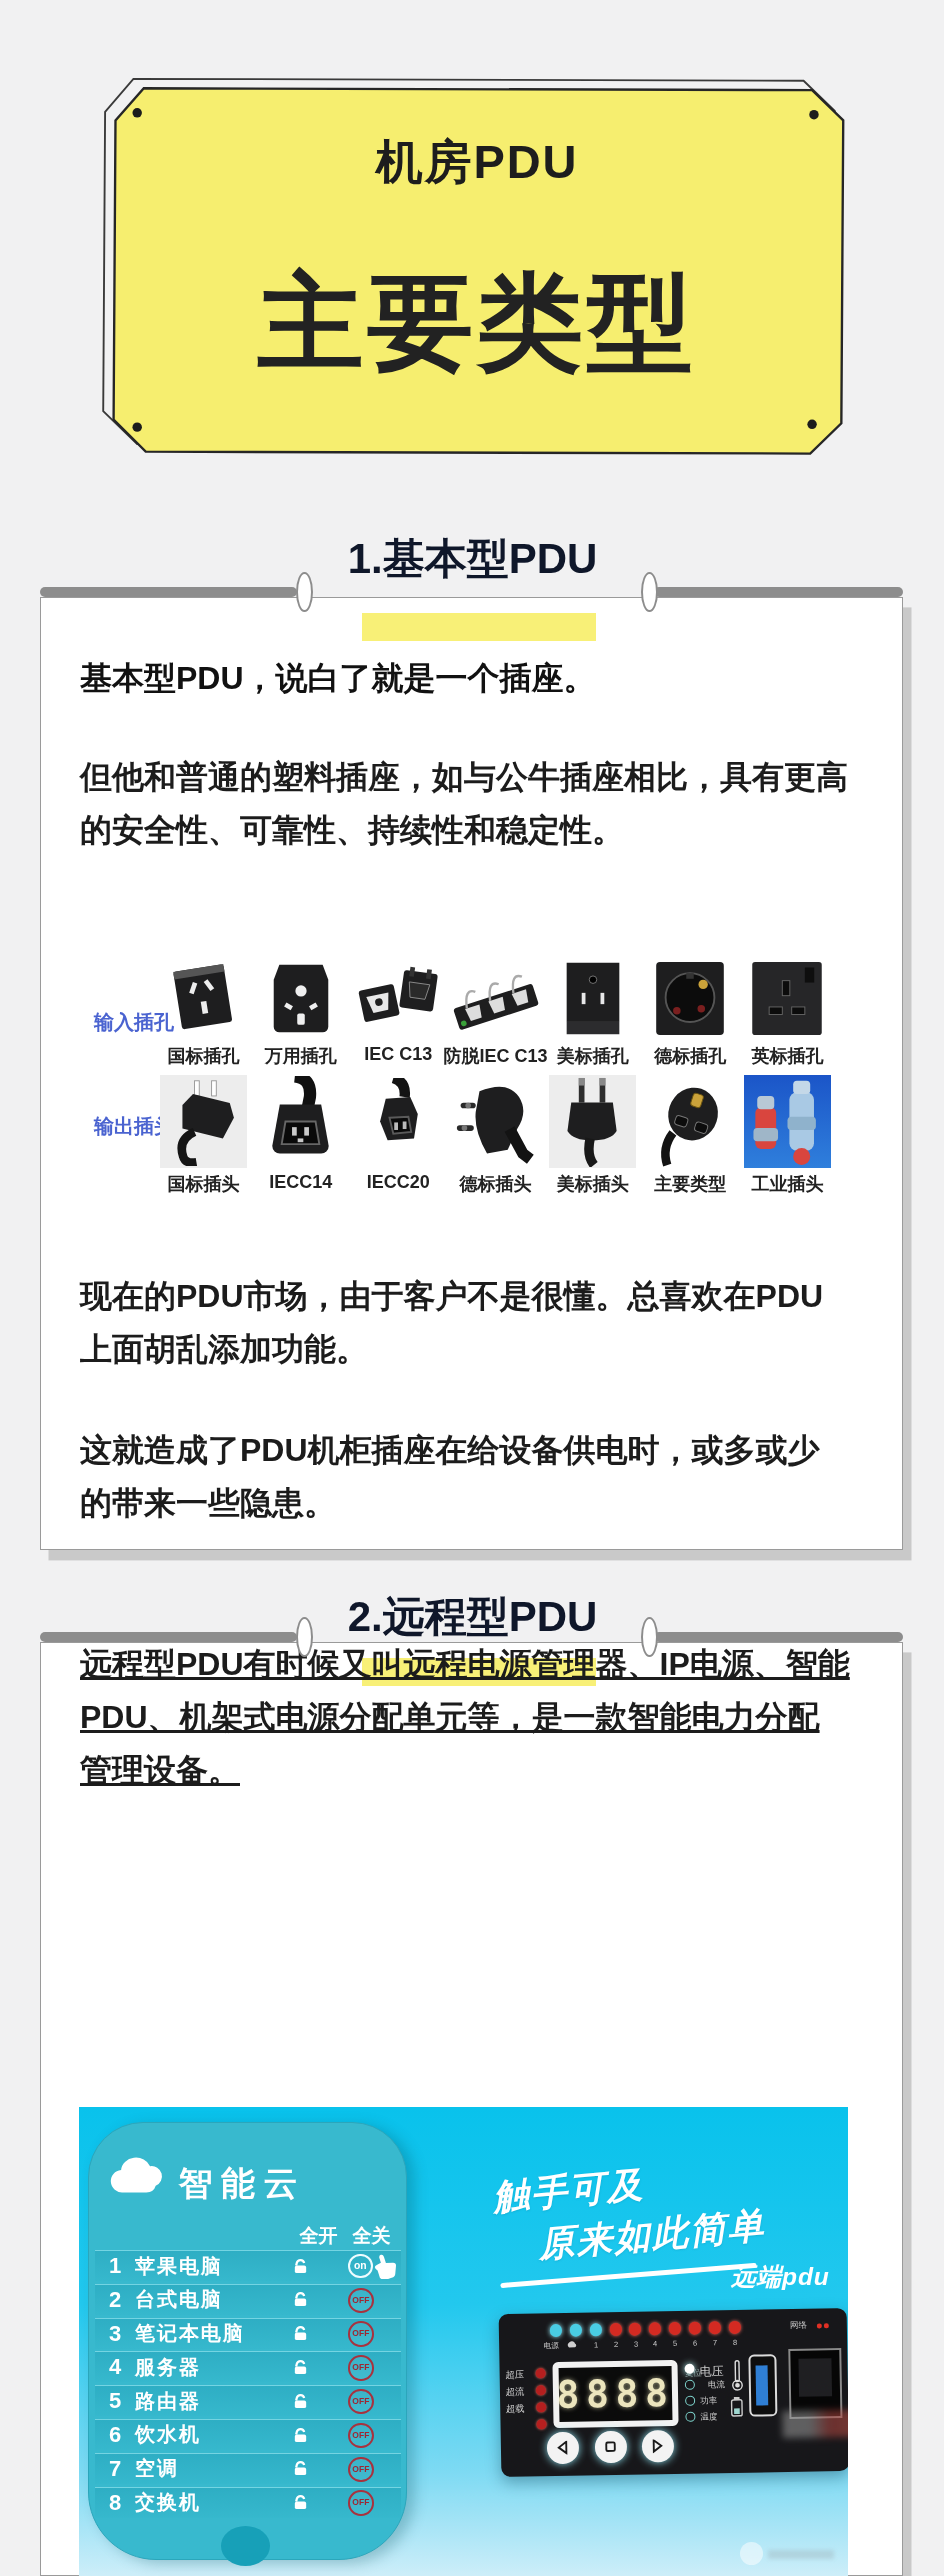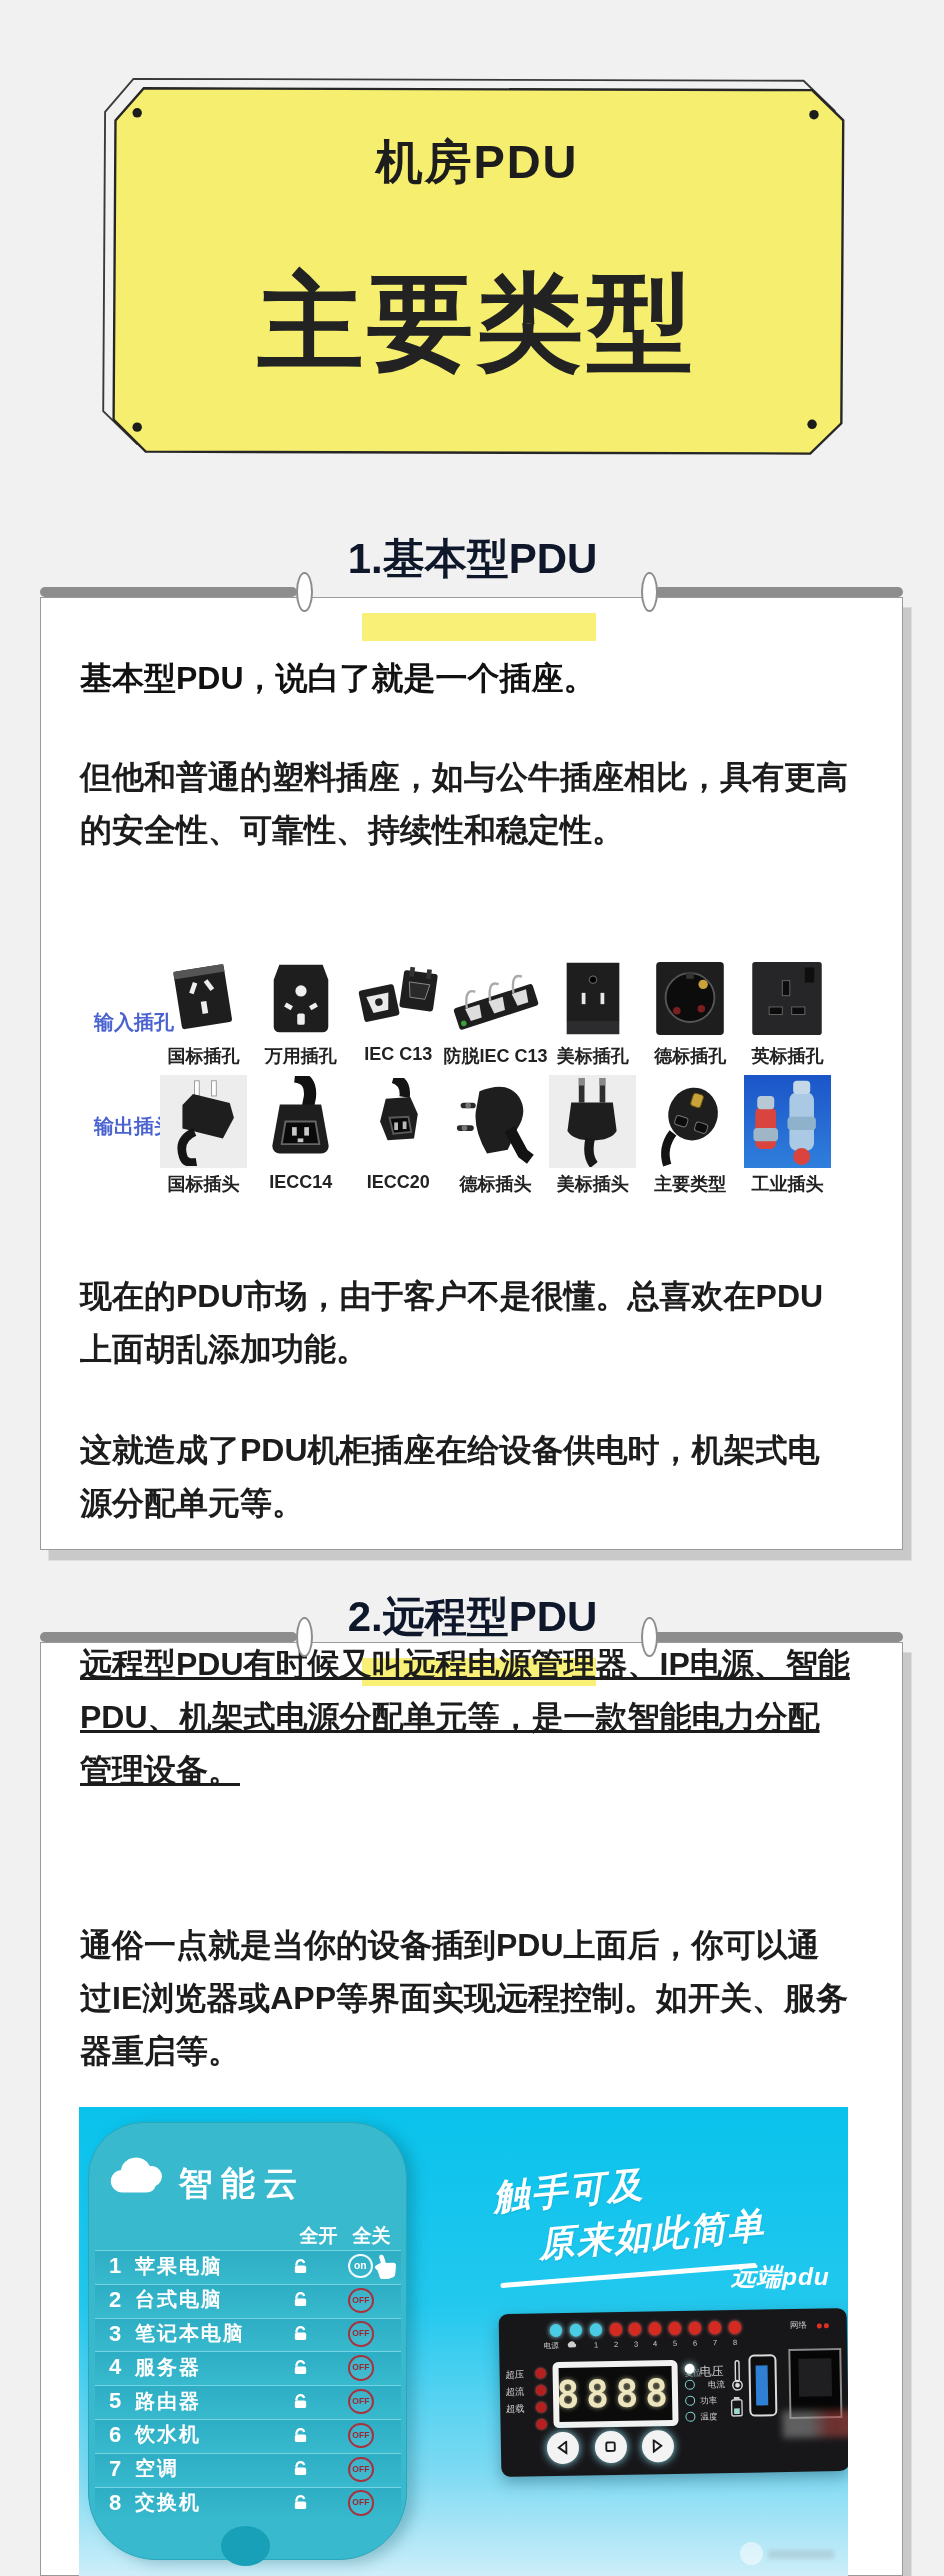--- a/index.html
+++ b/index.html
@@ -325,32 +325,31 @@
             <rect x="46" y="44" width="30" height="14" rx="4" fill="#8fb2cc"></rect>
             <rect x="52" y="6" width="18" height="14" rx="4" fill="#c4d8e8"></rect>
             <circle cx="61" cy="86" r="9" fill="#d9453e"></circle>
           </svg>
       </div>
       <div class="plug-cap">工业插头</div>
     </div>
   </div>
 
   <div class="abs para p12">现在的PDU市场，由于客户不是很懂。总喜欢在PDU上面胡乱添加功能。</div>
-  <div class="abs para p13">这就造成了PDU机柜插座在给设备供电时，机架式电源分配单元等。</div>
+  <div class="abs para p13">这就造成了PDU机柜插座在给设备供电时，或多或少的带来一些隐患。</div>
 
   <div class="abs hl s2"></div>
   <div class="abs bar l s2"></div>
   <div class="abs bar r s2"></div>
   <div class="abs pin l s2"></div>
   <div class="abs pin r s2"></div>
   <div class="abs sec-title s2">2.远程型PDU</div>
 
   <div class="abs card c2"></div>
   <div class="abs para p21">远程型PDU有时候又叫远程电源管理器、IP电源、智能PDU、机架式电源分配单元等，是一款智能电力分配管理设备。</div>
-  <div class="abs para p22">通俗一点就是当你的设备插到PDU上面后，你可以通过IE浏览器或APP等界面实现远程控制。如开关、服务器重启等。</div>
 
   <div class="abs promo">
 
     <div class="phone">
       <span class="cloud-ic">
         <svg width="62" height="43" viewBox="0 0 66 46">
             <path d="M18 40 a12 12 0 01-2-24 a16 14 0 0131-4 a11 11 0 016 21 q-2 7 -10 7z" fill="#fff"></path>
           </svg>
       </span>
       <div class="app-title">智能云</div>

